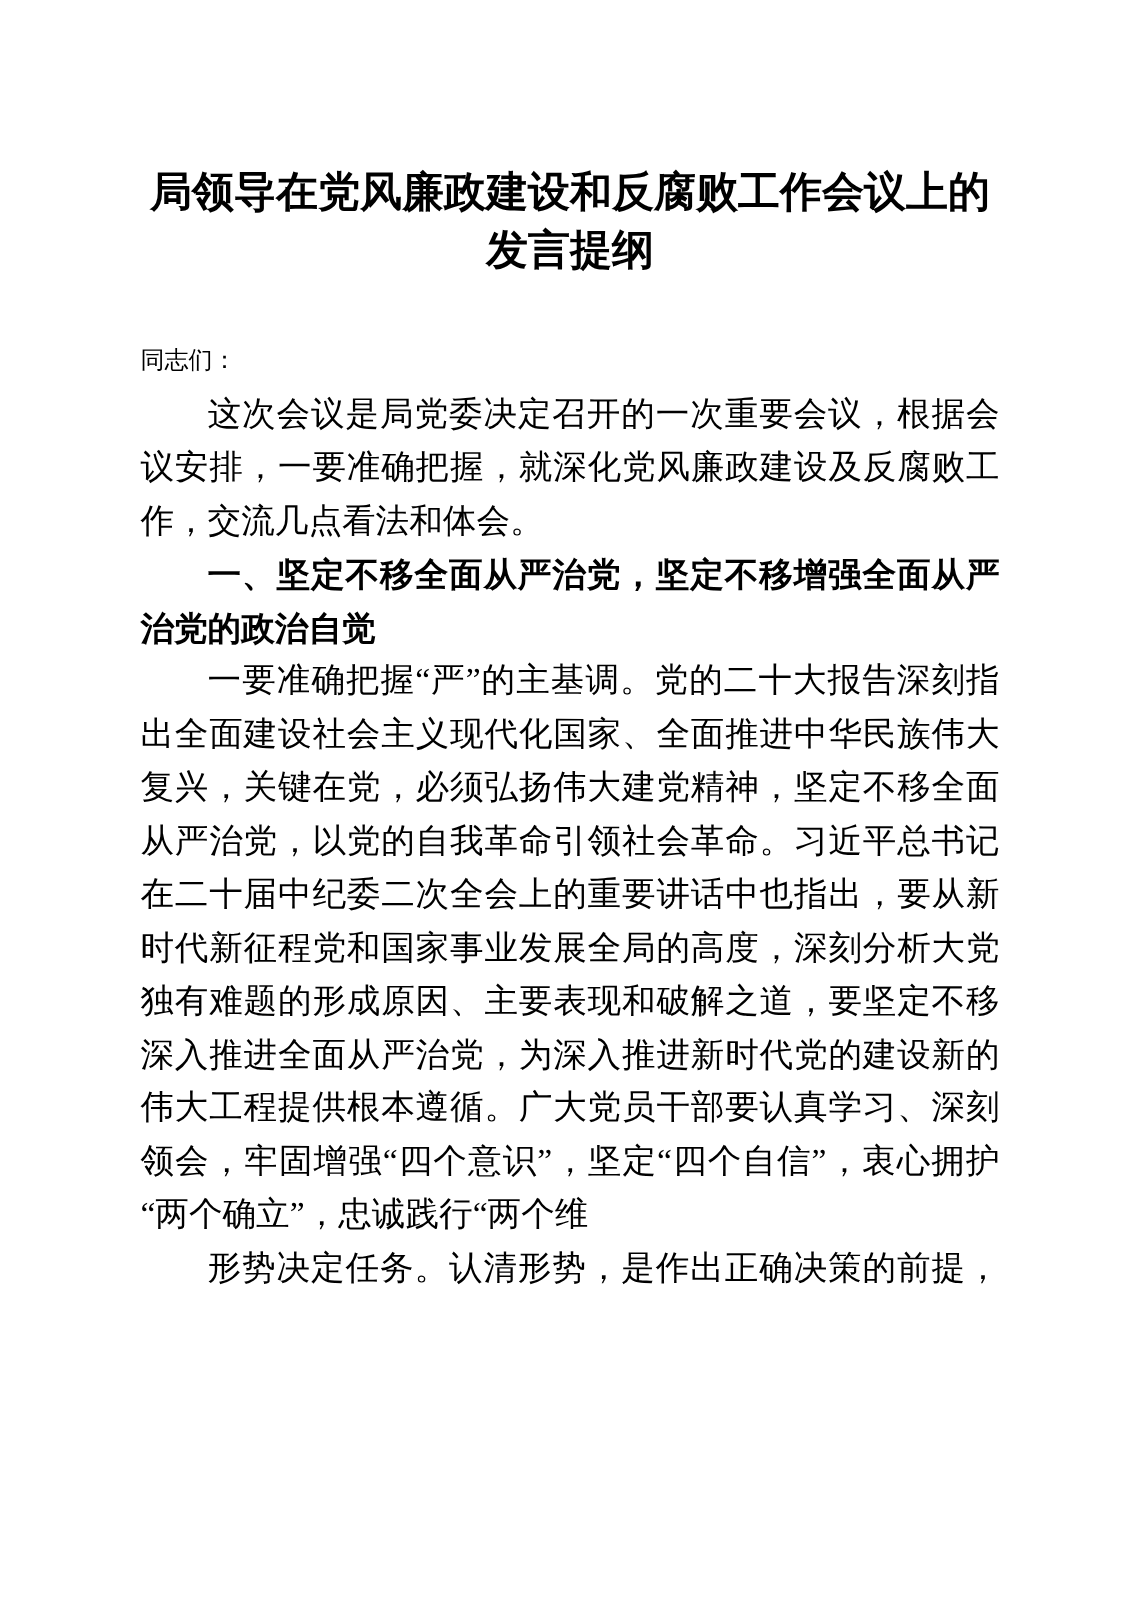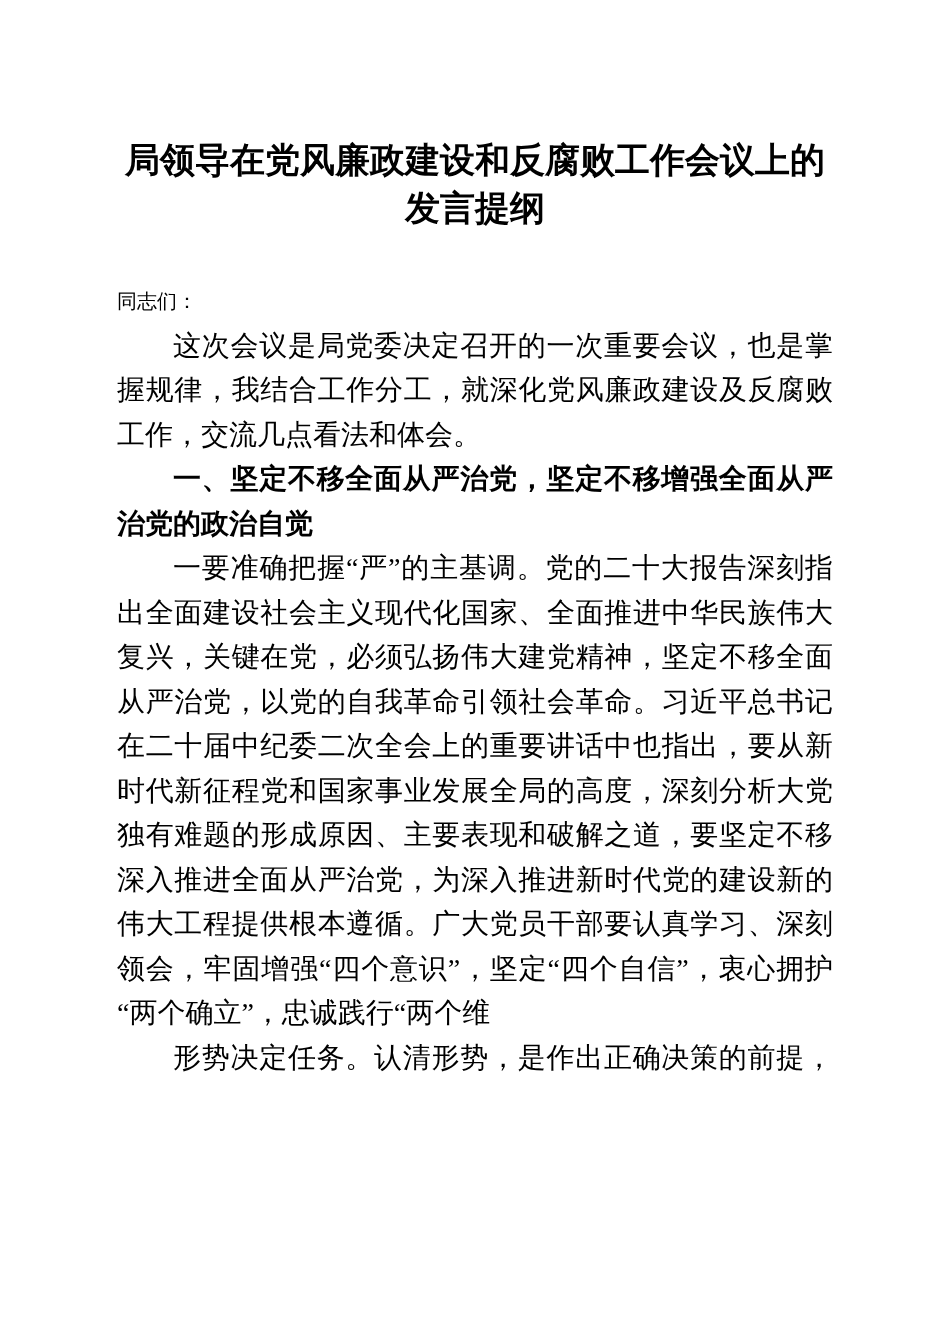--- a/index.html
+++ b/index.html
@@ -53,18 +53,18 @@
     text-indent: 2em;
   }
 </style>
 </head>
 <body>
 
 <div class="page">
   <h1 class="doc-title">局领导在党风廉政建设和反腐败工作会议上的发言提纲</h1>
   <p class="salutation">同志们：</p>
   <div class="doc-body" id="doc-body">
-      <p class="body-para">这次会议是局党委决定召开的一次重要会议，也是掌握规律，我结合工作分工，就深化党风廉政建设及反腐败工作，交流几点看法和体会。</p>
+      <p class="body-para">这次会议是局党委决定召开的一次重要会议，根据会议安排，一要准确把握，就深化党风廉政建设及反腐败工作，交流几点看法和体会。</p>
       <p class="section-heading">一、坚定不移全面从严治党，坚定不移增强全面从严治党的政治自觉</p>
       <p class="body-para">一要准确把握“严”的主基调。党的二十大报告深刻指出全面建设社会主义现代化国家、全面推进中华民族伟大复兴，关键在党，必须弘扬伟大建党精神，坚定不移全面从严治党，以党的自我革命引领社会革命。习近平总书记在二十届中纪委二次全会上的重要讲话中也指出，要从新时代新征程党和国家事业发展全局的高度，深刻分析大党独有难题的形成原因、主要表现和破解之道，要坚定不移深入推进全面从严治党，为深入推进新时代党的建设新的伟大工程提供根本遵循。广大党员干部要认真学习、深刻领会，牢固增强“四个意识”，坚定“四个自信”，衷心拥护“两个确立”，忠诚践行“两个维</p>
       <p class="body-para">形势决定任务。认清形势，是作出正确决策的前提，也是掌握规律、赢得胜利的条件。党员干部要准确把握当前全面从严治党新形势，切实增强开展党风廉政建设的政治自觉、思想自觉和行动自觉。</p>
     </div>
 </div>
 
 </body></html>

